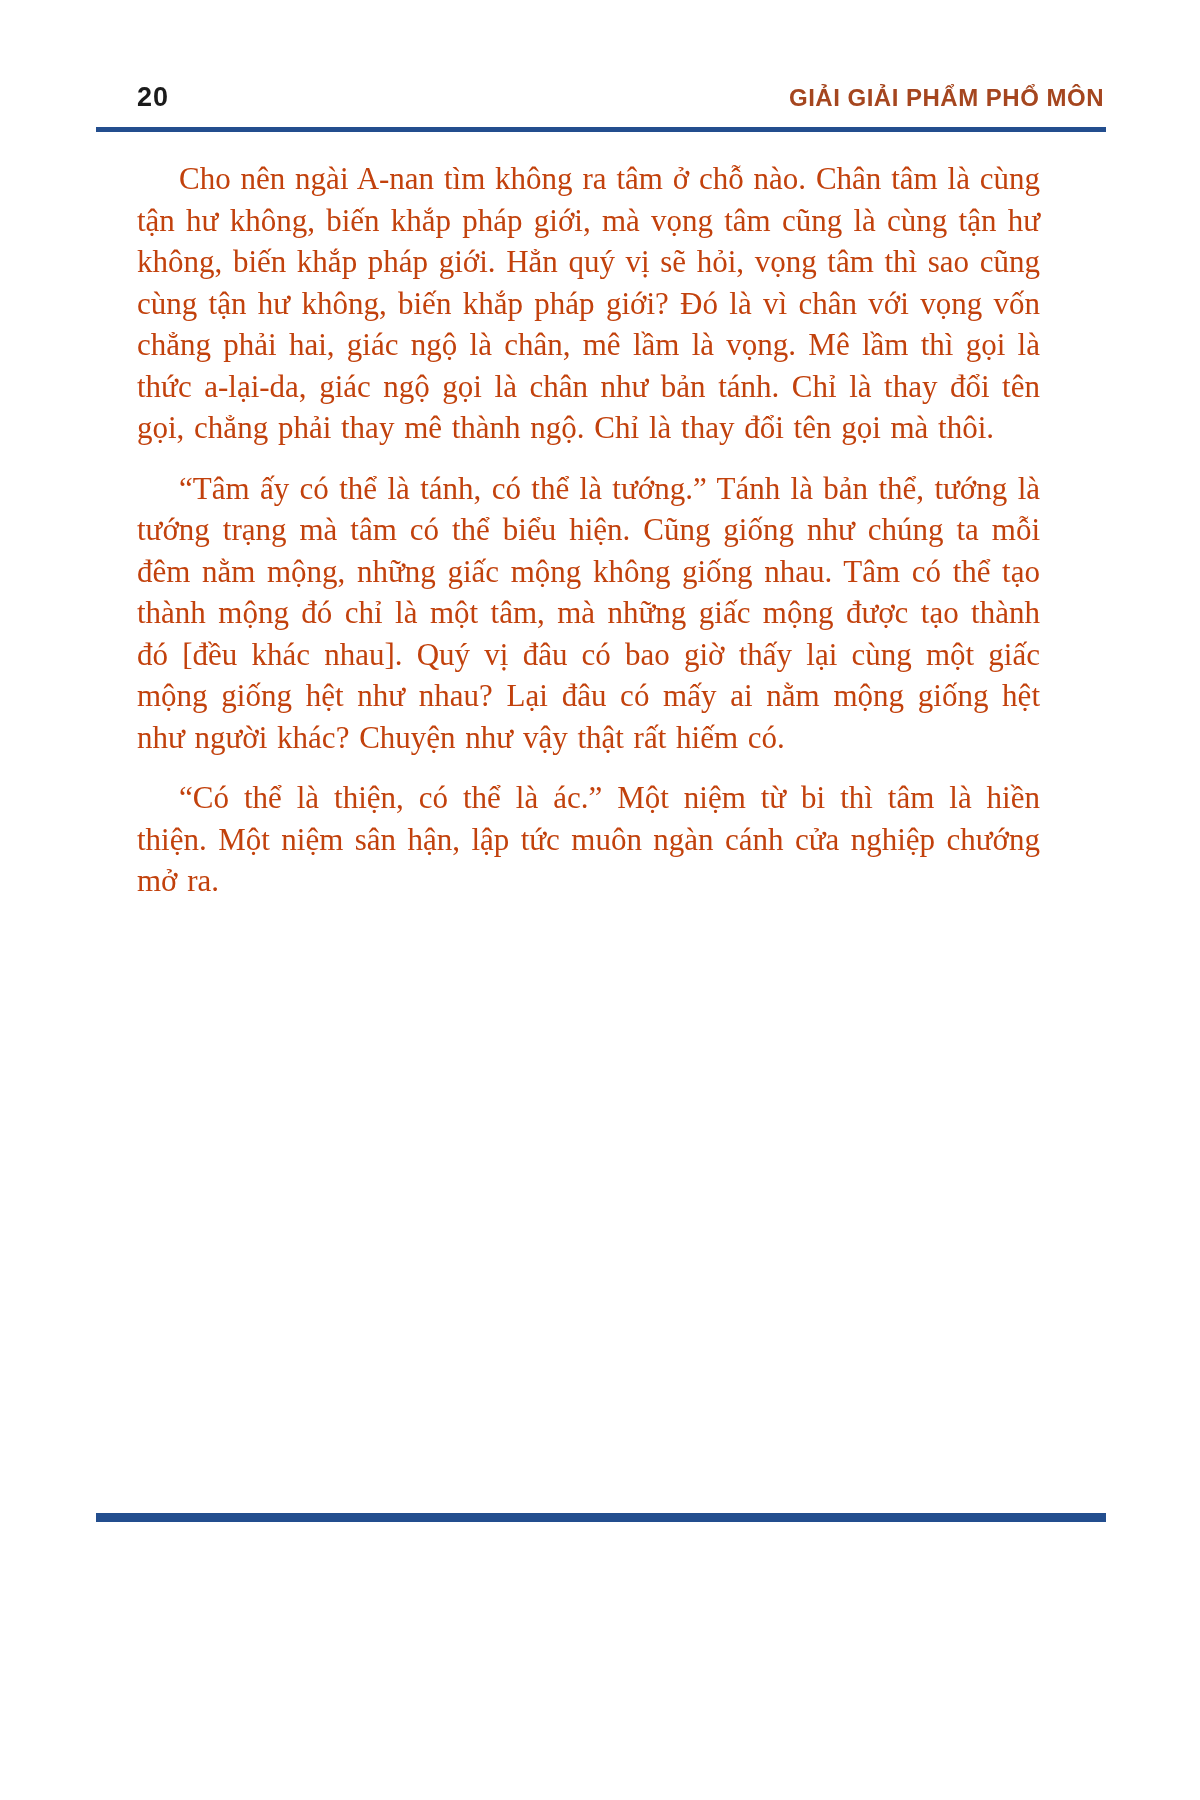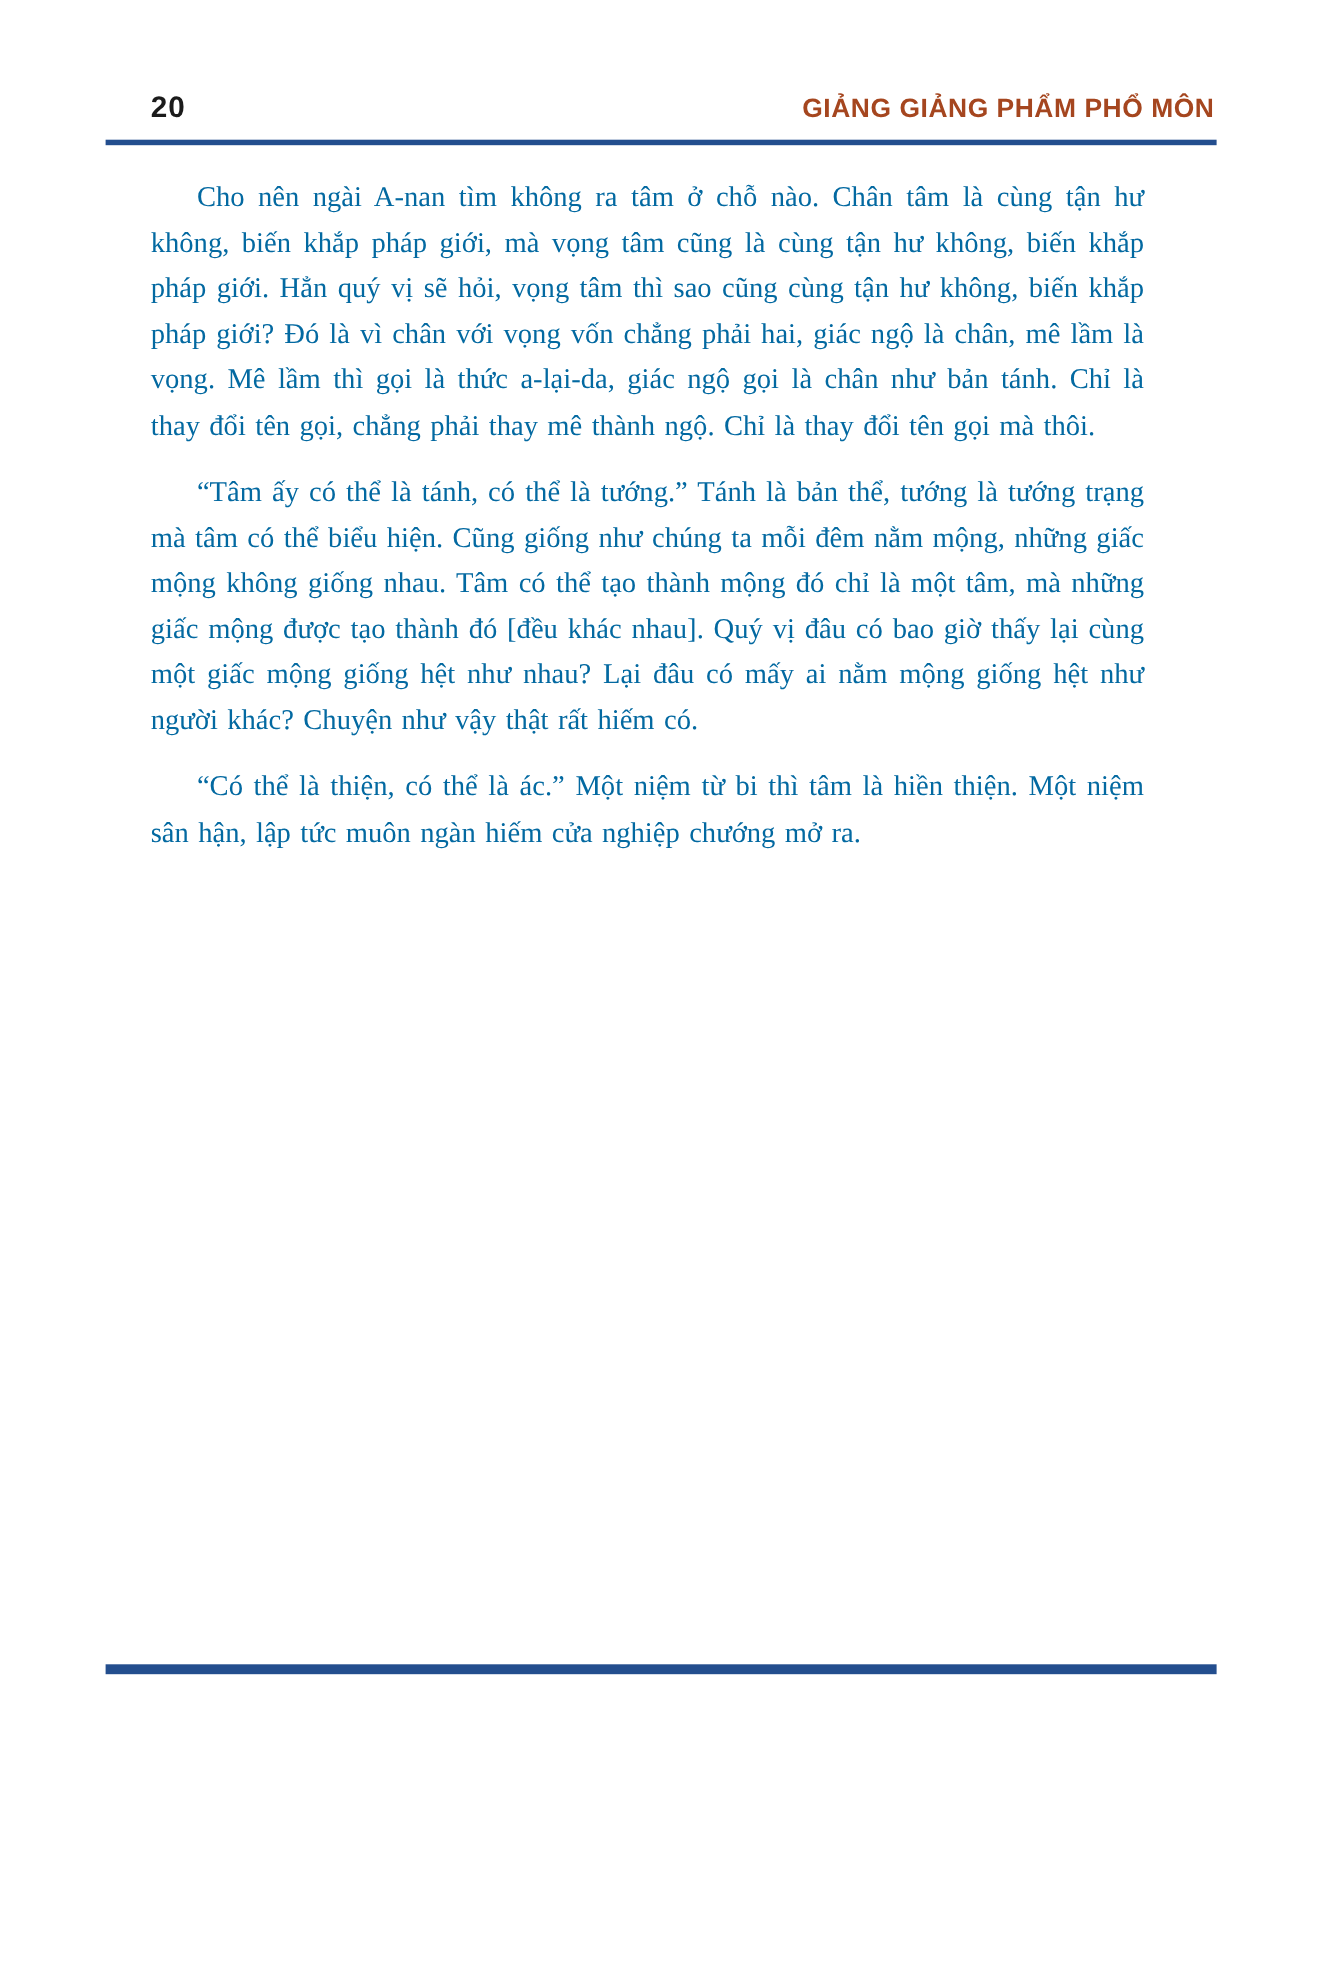--- a/index.html
+++ b/index.html
@@ -48,44 +48,44 @@
     bottom: 2px;
     left: 96px;
     width: 1010px;
     height: 9px;
   }
   .body-text {
     position: absolute;
     top: 158px;
     left: 137px;
     width: 903px;
-    color: #0369a1;
-    font-size: 26px;
+    color: #c2410c;
+    font-size: 31px;
     line-height: 41.5px;
     text-align: justify;
     word-spacing: 2px;
   }
   .body-text p {
     margin: 0 0 19px 0;
     text-indent: 42px;
   }
 </style>
 </head>
 <body>
 
 <div class="page">
 
   <div class="running-header">
     <span class="page-number">20</span>
-    <span class="running-title" style="color: rgb(165, 70, 31);">GIẢNG GIẢNG PHẨM PHỔ MÔN</span>
+    <span class="running-title" style="color: rgb(165, 70, 31);">GIẢI GIẢI PHẨM PHỔ MÔN</span>
   </div>
 
   <div class="header-rule" style="background: rgb(35, 78, 142);"></div>
 
   <div class="body-text">
     <p>Cho nên ngài A-nan tìm không ra tâm ở chỗ nào. Chân tâm là cùng tận hư không, biến khắp pháp giới, mà vọng tâm cũng là cùng tận hư không, biến khắp pháp giới. Hẳn quý vị sẽ hỏi, vọng tâm thì sao cũng cùng tận hư không, biến khắp pháp giới? Đó là vì chân với vọng vốn chẳng phải hai, giác ngộ là chân, mê lầm là vọng. Mê lầm thì gọi là thức a-lại-da, giác ngộ gọi là chân như bản tánh. Chỉ là thay đổi tên gọi, chẳng phải thay mê thành ngộ. Chỉ là thay đổi tên gọi mà thôi.</p>
     <p>“Tâm ấy có thể là tánh, có thể là tướng.” Tánh là bản thể, tướng là tướng trạng mà tâm có thể biểu hiện. Cũng giống như chúng ta mỗi đêm nằm mộng, những giấc mộng không giống nhau. Tâm có thể tạo thành mộng đó chỉ là một tâm, mà những giấc mộng được tạo thành đó [đều khác nhau]. Quý vị đâu có bao giờ thấy lại cùng một giấc mộng giống hệt như nhau? Lại đâu có mấy ai nằm mộng giống hệt như người khác? Chuyện như vậy thật rất hiếm có.</p>
-    <p>“Có thể là thiện, có thể là ác.” Một niệm từ bi thì tâm là hiền thiện. Một niệm sân hận, lập tức muôn ngàn hiếm cửa nghiệp chướng mở ra.</p>
+    <p>“Có thể là thiện, có thể là ác.” Một niệm từ bi thì tâm là hiền thiện. Một niệm sân hận, lập tức muôn ngàn cánh cửa nghiệp chướng mở ra.</p>
   </div>
 
   <div class="footer-rule" style="background: rgb(35, 78, 142);"></div>
 
 </div>
 
 </body></html>

